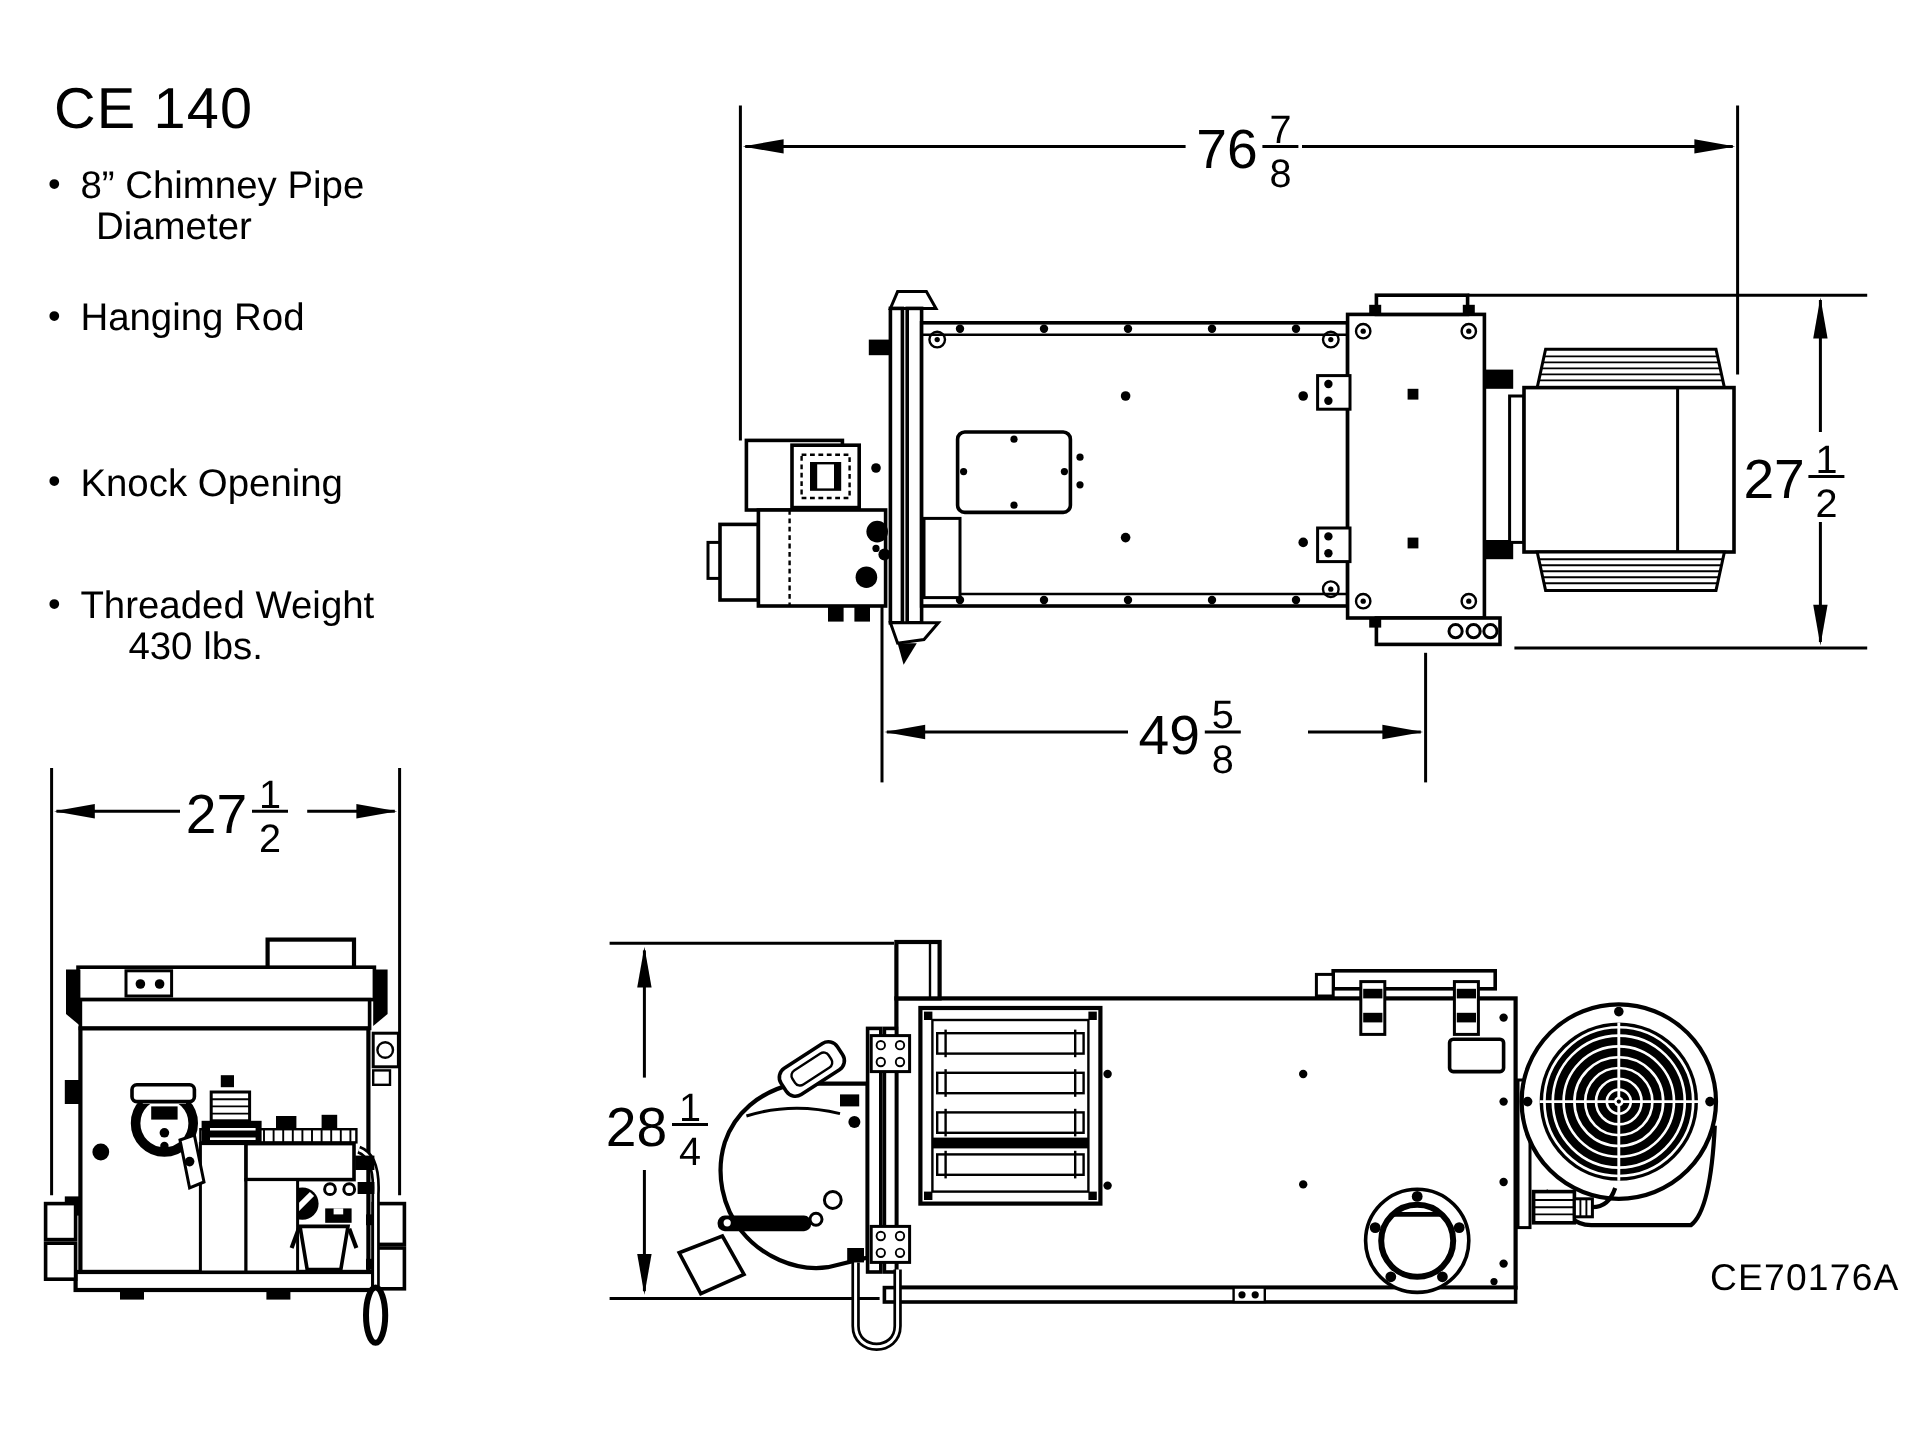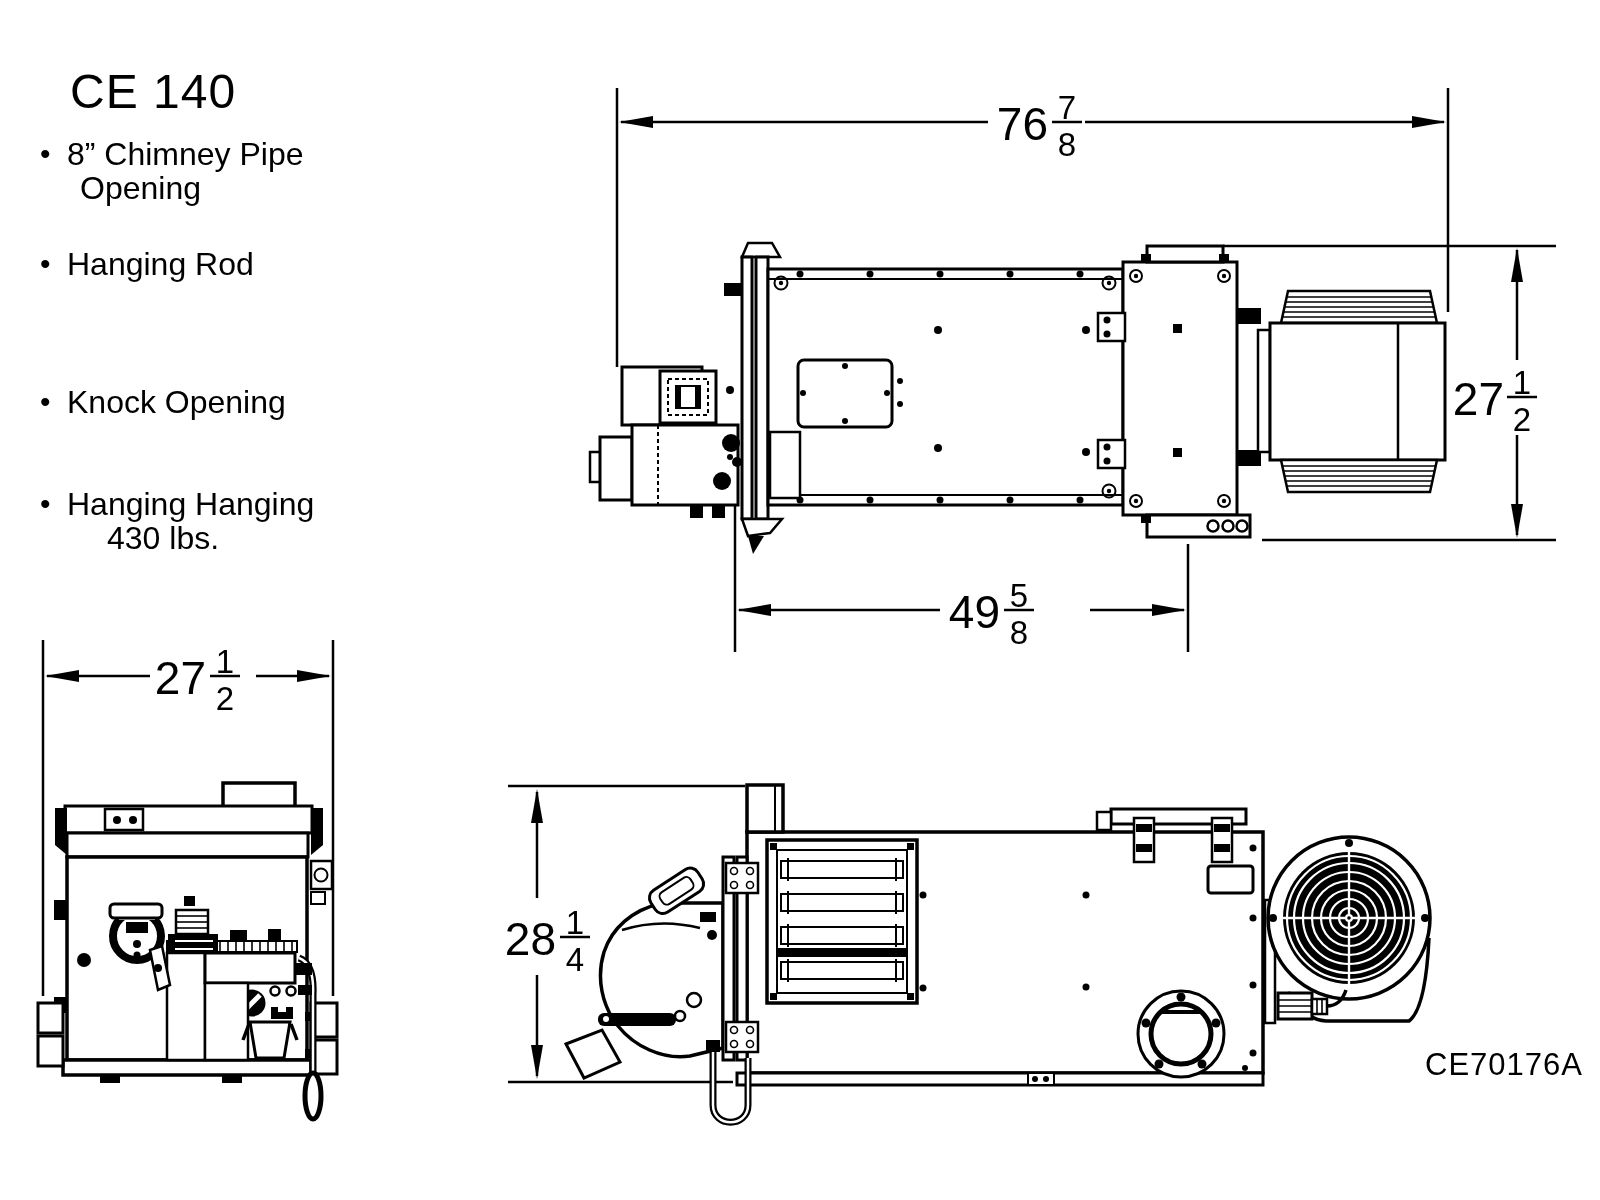--- a/index.html
+++ b/index.html
@@ -1,18 +1,18 @@
 <!DOCTYPE html>
 <html><head>
 <meta charset="utf-8">
 <style>
   html,body{margin:0;padding:0;background:#fff;}
   .stage{position:relative;width:1600px;height:1200px;background:#fff;overflow:hidden;
          font-family:"Liberation Sans", sans-serif;color:#000;}
-  .title{position:absolute;left:45px;top:64px;font-size:48px;letter-spacing:1px;margin-left:25px;}
+  .title{position:absolute;left:45px;top:64px;font-size:48px;letter-spacing:1px;}
   .bullet{position:absolute;left:40px;font-size:32px;line-height:34px;display:flex;}
   .bullet .dot{width:27px;flex:0 0 27px;font-size:30px;}
   .ind1{padding-left:13px;}
   .ind2{padding-left:40px;}
   .ind3{padding-left:42px;}
   svg{position:absolute;left:0;top:0;}
   .s2{fill:none;stroke:#000;stroke-width:2;}
   .s15{fill:none;stroke:#000;stroke-width:1.6;}
   .s25{fill:none;stroke:#000;stroke-width:2.5;}
   .s35{fill:none;stroke:#000;stroke-width:3.5;}
@@ -32,42 +32,42 @@
 <body>
 
 <div class="stage">
 
   <div class="title">CE 140</div>
 
   <div class="bullet" style="top:137px">
     <span class="dot">•</span>
     <div>
       <div>8” Chimney Pipe</div>
-      <div class="ind1">Opening</div>
+      <div class="ind1">Diameter</div>
     </div>
   </div>
 
   <div class="bullet" style="top:247px">
     <span class="dot">•</span>
     <div>
       <div>Hanging Rod</div>
     </div>
   </div>
 
   <div class="bullet" style="top:385px">
     <span class="dot">•</span>
     <div>
       <div>Knock Opening</div>
     </div>
   </div>
 
   <div class="bullet" style="top:487px">
     <span class="dot">•</span>
     <div>
-      <div>Hanging Hanging</div>
+      <div>Threaded Weight</div>
       <div class="ind2">430 lbs.</div>
     </div>
   </div>
 
   <svg width="1600" height="1200" viewBox="0 0 1600 1200">
 
     <g>
 
       <g>
         <line class="s25" x1="617" y1="88" x2="617" y2="367"></line>

